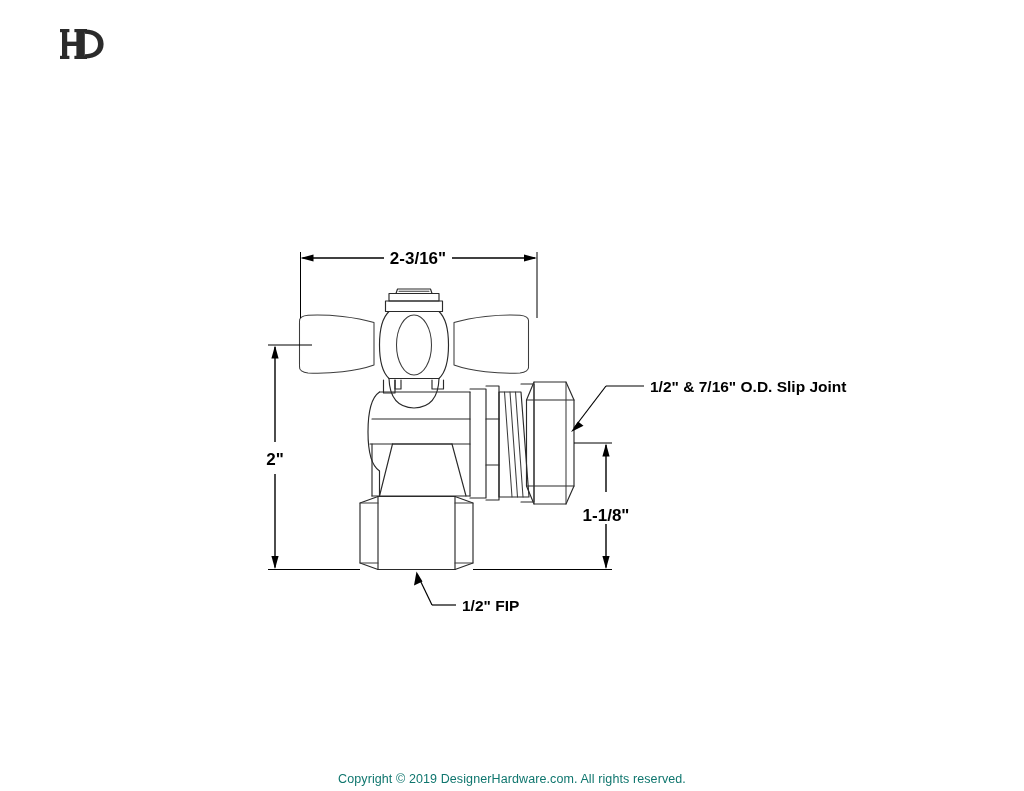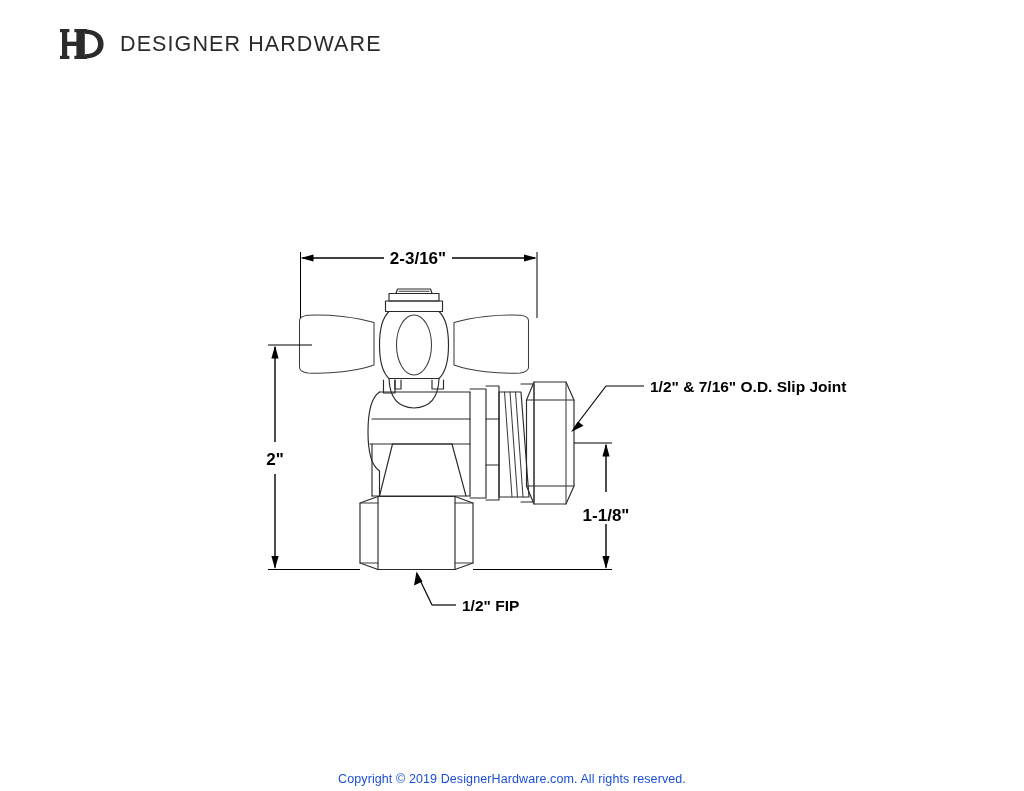--- a/index.html
+++ b/index.html
@@ -52,21 +52,21 @@
 
   
   #copyright-footer {
     position: absolute;
     left: 0;
     right: 0;
     top: 772px;
     text-align: center;
     font-family: "Liberation Sans", sans-serif;
     font-size: 12.5px;
-    color: #1d4ed8;
+    color: #0f766e;
     letter-spacing: 0.1px;
   }
 
   
   .dim-text {
     font-family: "Liberation Sans", sans-serif;
     font-size: 17px;
     font-weight: bold;
     fill: #000000;
   }
@@ -134,21 +134,20 @@
                C 36.5 5.6, 43.6 11.2, 43.6 20.0
                C 43.6 28.8, 36.5 34.4, 24.8 34.4
                L 24.8 30.2
                C 33.4 30.2, 38.0 26.4, 38.0 20.0
                C 38.0 13.6, 33.4 9.8, 24.8 9.8
                Z"></path>
     </g>
 
     <rect x="6.6" y="17.8" width="15.0" height="4.2" fill="#2b2b2b"></rect>
   </svg>
-  <div id="brand-title">DESIGNER HARDWARE</div>
 </div>
 
 <svg id="drawing-canvas" viewBox="0 0 1024 791">
 
   <g>
 
     <g>
       <path class="part-line-soft" d="M299.5 321.5
                C 299.0 318.0, 302.5 315.5, 308.0 315.2
                C 330.0 314.2, 356.0 317.0, 374.0 322.5

